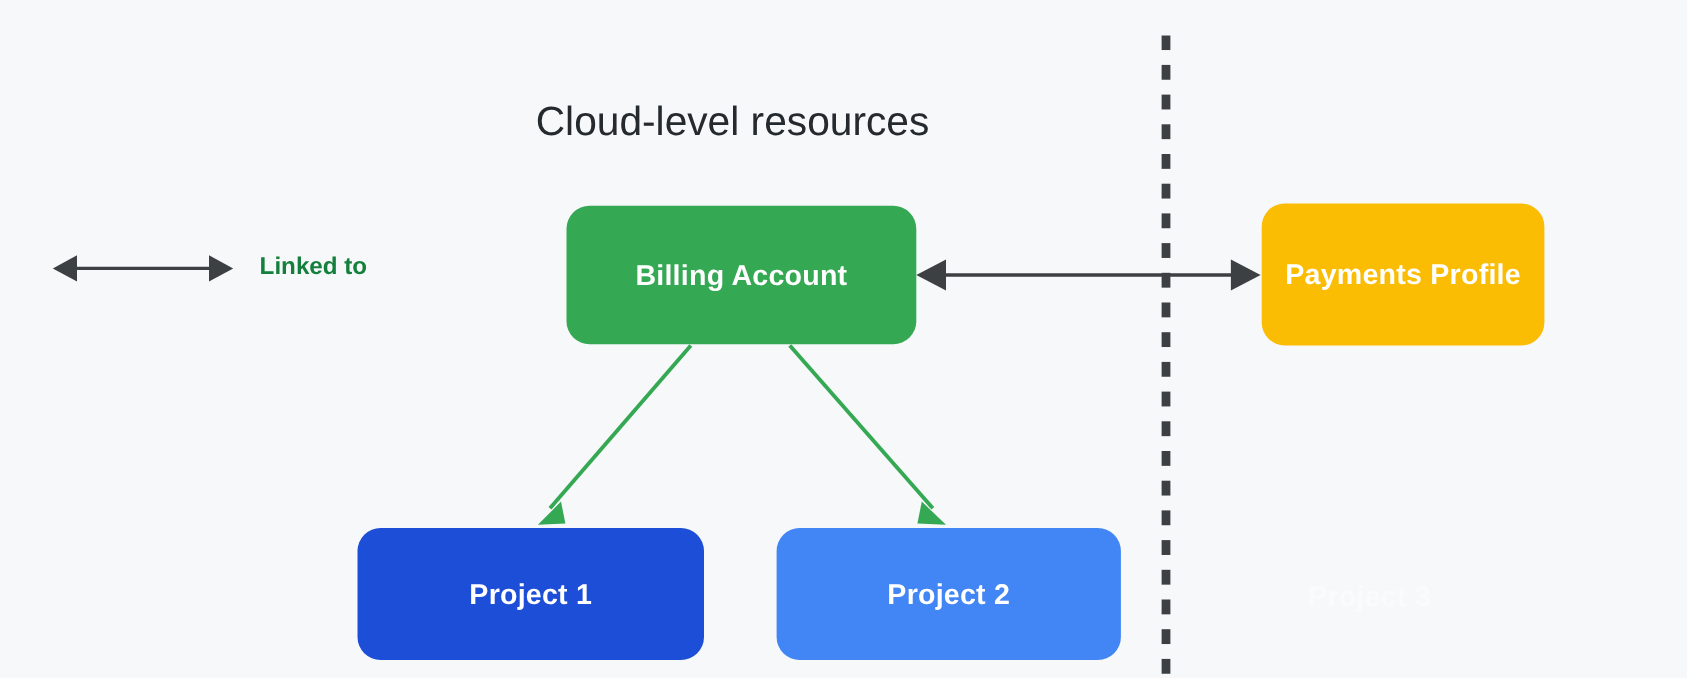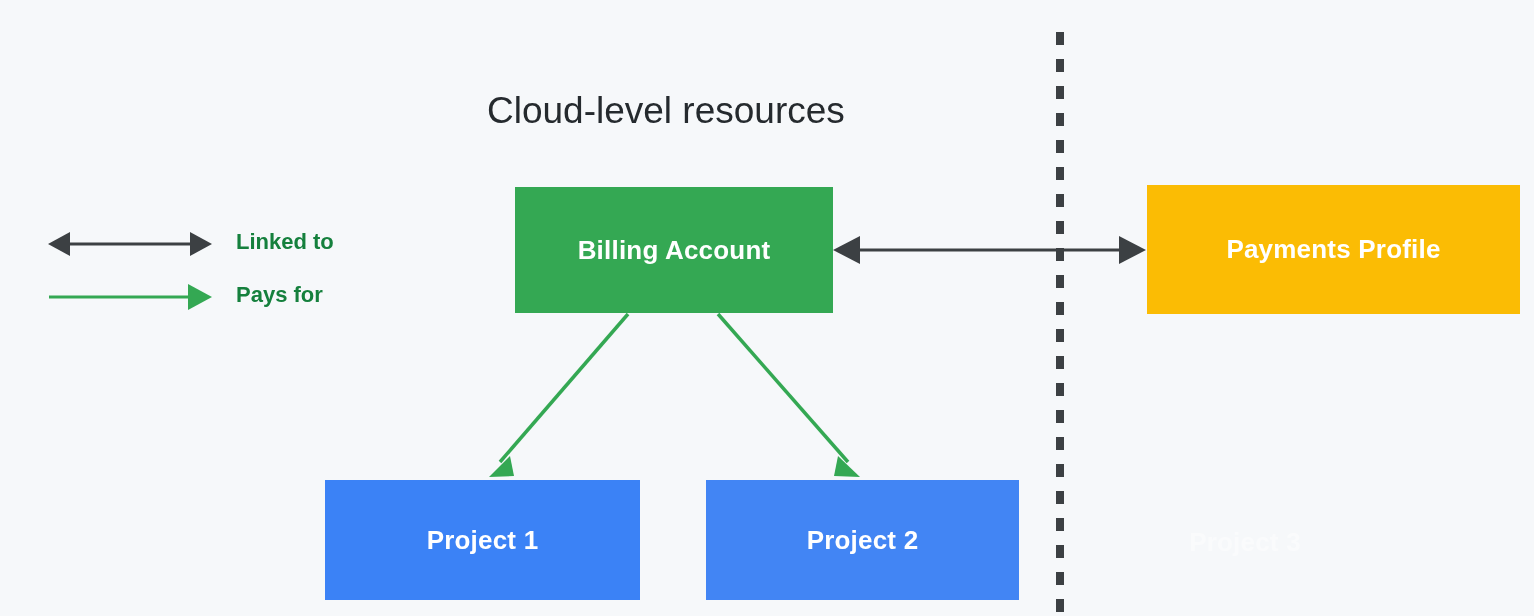--- a/index.html
+++ b/index.html
@@ -89,32 +89,33 @@
     display: flex;
     align-items: center;
     justify-content: center;
     color: #ffffff;
     font-family: "Liberation Sans", sans-serif;
     font-size: 26px;
     font-weight: bold;
     letter-spacing: 0.2px;
     text-align: center;
     box-sizing: border-box;
+    border-radius: 21px;
   }
   #node-billing {
     left: 515px;  top: 155px;  width: 318px; height: 126px;
     background: #34a853;
   }
   #node-payments {
-    left: 1147px; top: 153px;  width: 373px; height: 129px;
+    left: 1147px; top: 153px;  width: 257px; height: 129px;
     background: #fbbc04;
   }
   #node-project1 {
     left: 325px;  top: 448px;  width: 315px; height: 120px;
-    background: #3b82f6;
+    background: #1d4ed8;
   }
   #node-project2 {
     left: 706px;  top: 448px;  width: 313px; height: 120px;
     background: #4285f4;
   }
   
   #node-project3 {
     left: 1090px; top: 480px;  width: 310px; height: 60px;
     background: transparent;
     color: #fafbfc;
@@ -146,29 +147,20 @@
       <div class="legend-swatch">
         <svg width="172" height="40" viewBox="0 0 172 40" xmlns="http://www.w3.org/2000/svg">
           <line x1="22" y1="22" x2="150" y2="22" stroke="#3c4043" stroke-width="3"></line>
           <polygon points="4,22 26,10 26,34" fill="#3c4043"></polygon>
           <polygon points="168,22 146,10 146,34" fill="#3c4043"></polygon>
         </svg>
       </div>
       <div class="legend-label">Linked to</div>
     </div>
 
-    <div class="legend-row" id="legend-row-pays">
-      <div class="legend-swatch">
-        <svg width="172" height="40" viewBox="0 0 172 40" xmlns="http://www.w3.org/2000/svg">
-          <line x1="5" y1="22" x2="150" y2="22" stroke="#34a853" stroke-width="3"></line>
-          <polygon points="168,22 144,9 144,35" fill="#34a853"></polygon>
-        </svg>
-      </div>
-      <div class="legend-label">Pays for</div>
-    </div>
 
   </div>
 
   <svg id="connectors" viewBox="0 0 1534 616" xmlns="http://www.w3.org/2000/svg">
 
     <g>
       <line x1="855" y1="218" x2="1128" y2="218" stroke="#3c4043" stroke-width="3"></line>
       <polygon points="833,218 860,204 860,232" fill="#3c4043"></polygon>
       <polygon points="1146,218 1119,204 1119,232" fill="#3c4043"></polygon>
     </g>

